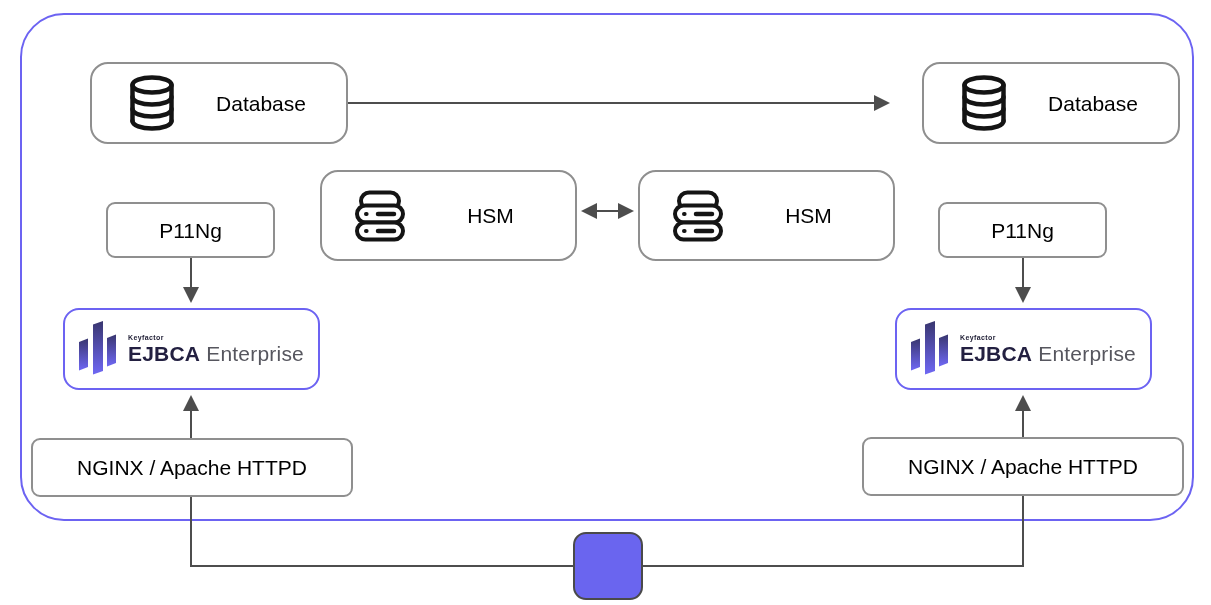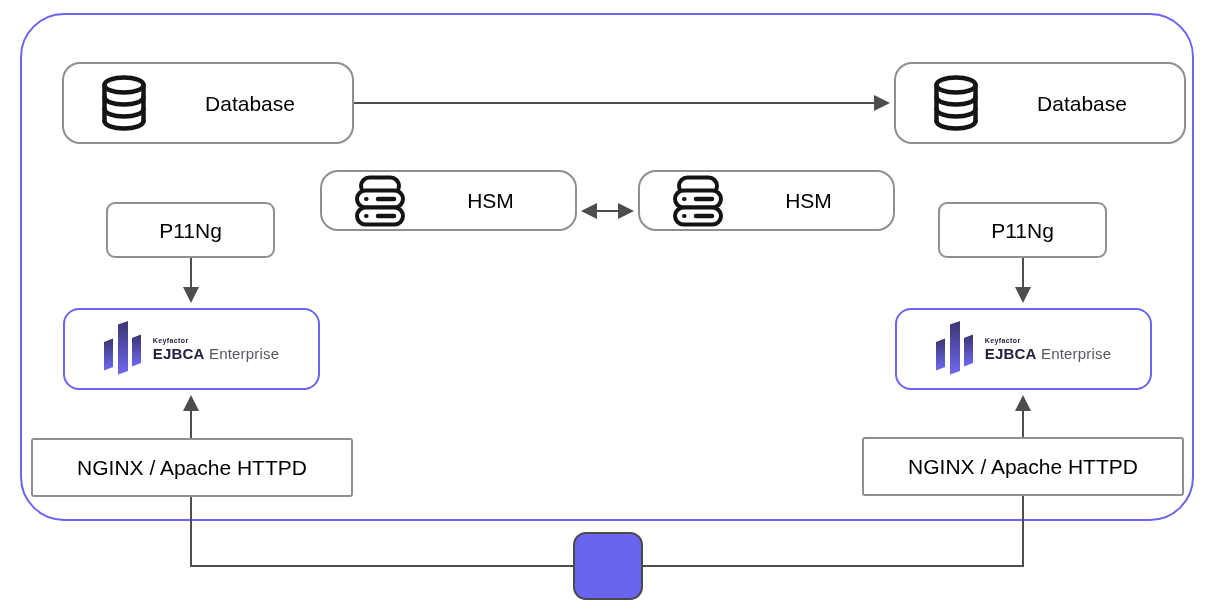--- a/index.html
+++ b/index.html
@@ -15,45 +15,45 @@
   .node{
     position:absolute;box-sizing:border-box;background:#fff;
     border:2px solid #8f8f8f;display:flex;align-items:center;justify-content:center;
     font-size:21px;line-height:1;color:#000;
   }
   .node .lbl{white-space:nowrap;}
   .iconbox{display:flex;align-items:center;width:100%;height:100%;}
   .iconbox .icon{flex:none;display:flex;align-items:center;}
   .iconbox .lbl{flex:1;text-align:center;}
   
-  .db{width:292px;height:82px;border-radius:18px;}
+  .db{width:258px;height:82px;border-radius:18px;margin-left:28px;}
   .db .iconbox{padding-left:36px;}
   .db-left{left:62px;top:62px;}
   .db-right{left:894px;top:62px;}
   
-  .hsm{width:257px;height:61px;border-radius:18px;}
+  .hsm{width:257px;height:91px;border-radius:18px;}
   .hsm .iconbox{padding-left:32px;}
   .hsm-left{left:320px;top:170px;}
   .hsm-right{left:638px;top:170px;}
   
   .p11{width:169px;height:56px;border-radius:9px;text-align:right;}
   .p11-left{left:106px;top:202px;}
   .p11-right{left:938px;top:202px;}
   
   .ejbca{width:257px;height:82px;border-radius:16px;border:2px solid #6C63F2;}
   .ejbca-left{left:63px;top:308px;}
   .ejbca-right{left:895px;top:308px;}
   .kf{display:flex;align-items:center;gap:11px;}
   .kf-text{display:flex;flex-direction:column;align-items:flex-start;}
   .kf-brand{font-size:7px;font-weight:bold;color:#1d1c33;letter-spacing:.4px;margin-bottom:2px;}
-  .kf-line{font-size:15px;letter-spacing:.2px;}
+  .kf-line{font-size:21px;letter-spacing:.2px;}
   .kf-product{font-weight:bold;color:#232041;}
   .kf-edition{font-weight:400;color:#56565e;}
   
-  .nginx{width:322px;height:59px;border-radius:3px;}
+  .nginx{width:322px;height:59px;border-radius:9px;}
   .nginx-left{left:31px;top:438px;}
   .nginx-right{left:862px;top:437px;}
   
   .junction{
     position:absolute;left:573px;top:532px;width:70px;height:68px;
     background:#6A65EF;border:2px solid #4a4a4a;border-radius:13px;box-sizing:border-box;
   }
 </style>
 </head>
 <body>

